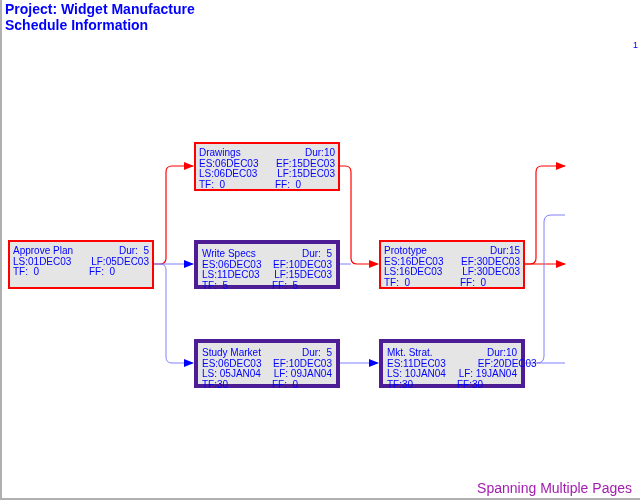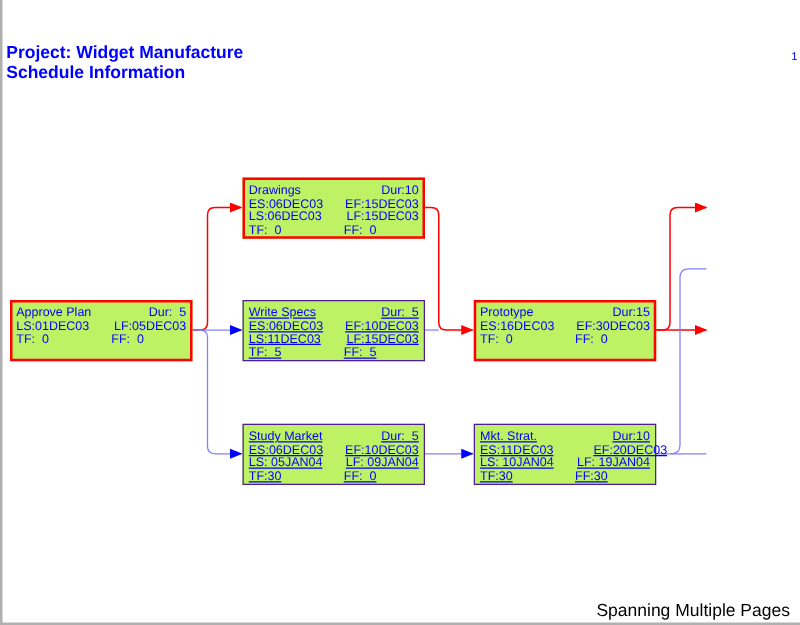--- a/index.html
+++ b/index.html
@@ -1,26 +1,26 @@
 <!DOCTYPE html>
 <html><head>
   <meta charset="utf-8">
   <style>
     html, body { margin: 0; padding: 0; background: #ffffff; }
     body { width: 640px; height: 500px; position: relative; overflow: hidden; font-family: "Liberation Sans", sans-serif; }
     .frame { position: absolute; left: 0; top: 0; width: 638px; height: 498px; border-left: 2px solid #b0b0b0; border-bottom: 2px solid #b0b0b0; box-sizing: content-box; }
-    .title { position: absolute; left: 5px; color: #0000ff; font-weight: bold; font-size: 14px; line-height: 16px; white-space: nowrap; margin-top: 32px; }
+    .title { position: absolute; left: 5px; color: #0000ff; font-weight: bold; font-size: 14px; line-height: 16px; white-space: nowrap; }
     .title1 { top: 1px; }
     .title2 { top: 17px; }
     .pagenum { position: absolute; right: 2px; top: 40px; color: #0000ff; font-size: 9px; }
-    .footnote { position: absolute; right: 8px; bottom: 4px; color: #000000; font-size: 14px; margin-top: 32px; }
+    .footnote { position: absolute; right: 8px; bottom: 4px; color: #a21caf; font-size: 14px; margin-top: 32px; }
     svg.links { position: absolute; left: 0; top: 0; width: 640px; height: 500px; }
-    .node { position: absolute; width: 146px; height: 49px; background: #bef264; box-sizing: border-box; color: #0000ff; font-size: 10px; line-height: 10.5px; padding: 4px 3px 0 3px; }
+    .node { position: absolute; width: 146px; height: 49px; background: #e5e5e5; box-sizing: border-box; color: #0000ff; font-size: 10px; line-height: 10.5px; padding: 4px 3px 0 3px; }
     .node.crit { border: 2px solid #ff0000; }
-    .node.noncrit { border: 1px solid #4c1d95; padding: 5px 4px 0 4px; text-decoration: underline; }
+    .node.noncrit { border: 4px solid #4c1d95; padding: 5px 4px 0 4px; }
     .row { display: flex; justify-content: space-between; white-space: nowrap; }
     .row span { display: block; }
   </style>
 </head>
 <body>
 
 <div class="frame"></div>
 
 <div class="title title1">Project: Widget Manufacture</div>
 <div class="title title2">Schedule Information</div>
@@ -131,20 +131,24 @@
 <div class="node crit" style="left:379px; top:240px;">
   <div class="row">
       <span style="white-space: pre;">Prototype</span>
       <span style="white-space: pre;">Dur:15</span>
     </div>
   <div class="row">
       <span style="white-space: pre;">ES:16DEC03</span>
       <span style="white-space: pre;">EF:30DEC03</span>
     </div>
   <div class="row">
+      <span style="white-space: pre;">LS:16DEC03</span>
+      <span style="white-space: pre;">LF:30DEC03</span>
+    </div>
+  <div class="row">
       <span style="white-space: pre;">TF:  0</span>
       <span style="width: 60px; white-space: pre;">FF:  0</span>
     </div>
 </div>
 
 <div class="node noncrit" style="left:379px; top:339px;">
   <div class="row">
       <span style="white-space: pre;">Mkt. Strat.</span>
       <span style="white-space: pre;">Dur:10</span>
     </div>

